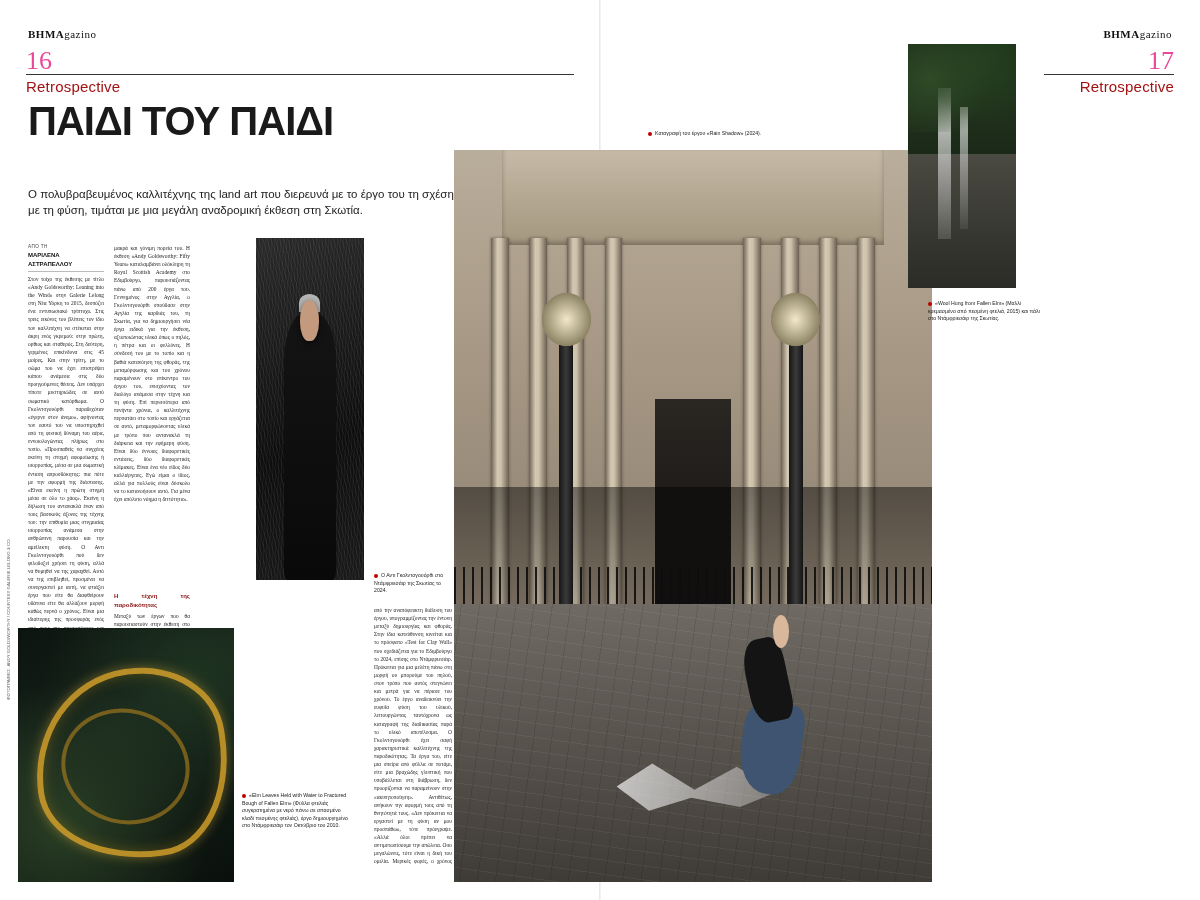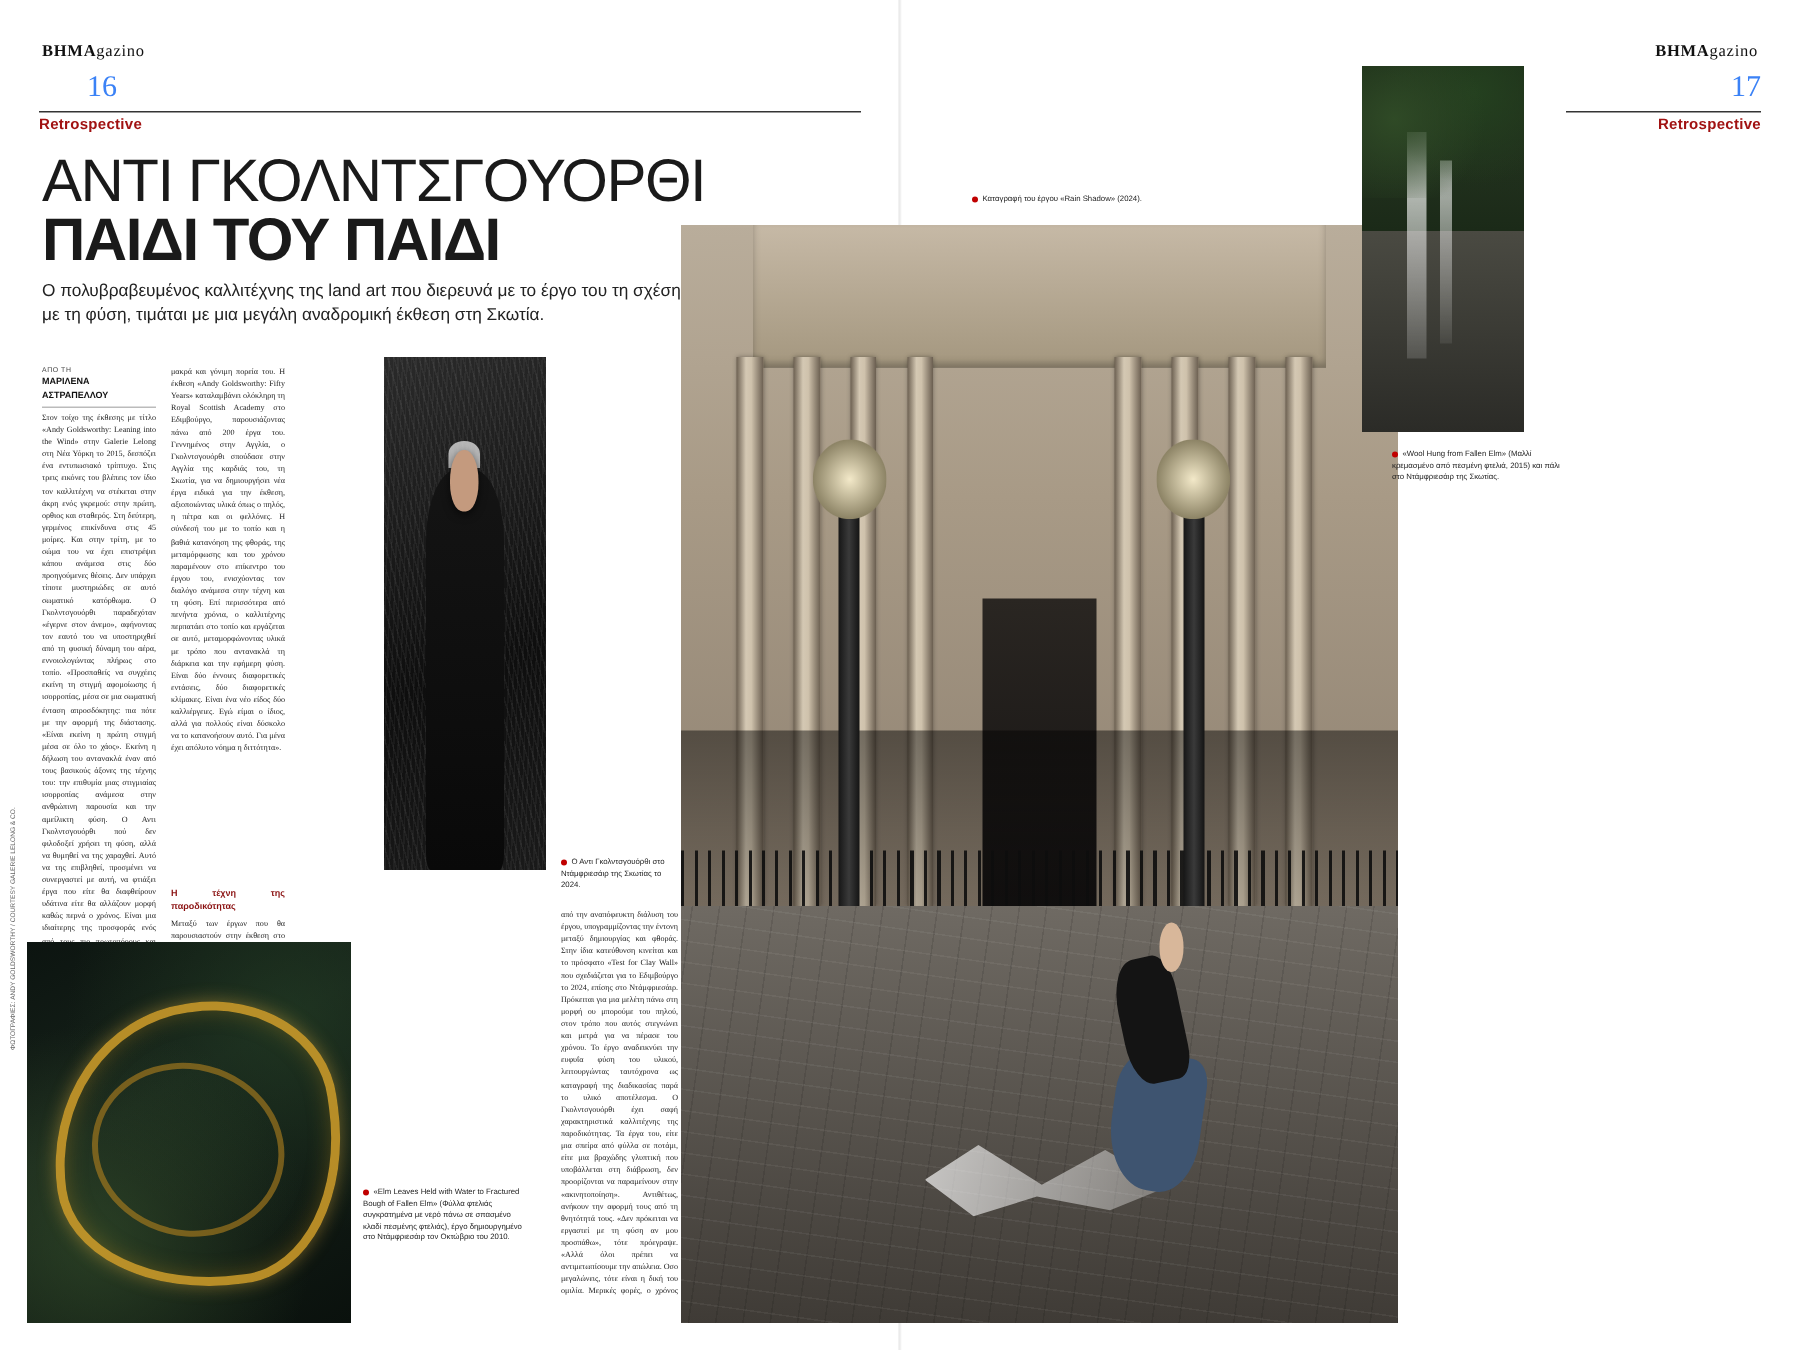--- a/index.html
+++ b/index.html
@@ -26,27 +26,27 @@
     position:absolute;font-family:"Liberation Serif",serif;
     font-size:11px;letter-spacing:.5px;color:#111;
   }
   .masthead b{font-weight:700;}
   .masthead .light{font-weight:400;}
   .mh-left{left:28px;top:28px;}
   .mh-right{right:28px;top:28px;}
 
   .folio{
     position:absolute;font-family:"Liberation Serif",serif;
-    color:#3b82f6;font-size:20px;font-weight:400;line-height:1;margin-left:32px;
+    color:#ec4899;font-size:26px;font-weight:400;line-height:1;
   }
   .folio-left{left:26px;top:48px;}
   .folio-right{right:26px;top:48px;text-align:left;}
   .section-label{
     position:absolute;font-family:"Liberation Sans",sans-serif;
-    color:#a11212;font-size:10px;font-weight:700;letter-spacing:.2px;
+    color:#a11212;font-size:15px;font-weight:400;letter-spacing:.2px;
   }
   .sec-left{left:26px;top:78px;}
   .sec-right{right:26px;top:78px;}
   .rule{
     position:absolute;height:1px;background:#111;opacity:.85;
   }
 
   
   .headline{
     position:absolute;left:28px;top:102px;width:540px;
@@ -281,21 +281,20 @@
 
     <div class="masthead mh-left">
       <b>BHMA</b><span class="light">gazino</span>
     </div>
 
     <div class="folio folio-left">16</div>
     <div class="section-label sec-left">Retrospective</div>
     <div class="rule" style="left:26px;top:74px;width:548px;"></div>
 
     <div class="headline">
-      <span class="l1">ΑΝΤΙ ΓΚΟΛΝΤΣΓΟΥΟΡΘΙ</span>
       <span class="l2">ΠΑΙΔΙ ΤΟΥ ΠΑΙΔΙ</span>
     </div>
 
     <div class="standfirst">Ο πολυβραβευμένος καλλιτέχνης της land art που διερευνά με το έργο του τη σχέση μας με τη φύση, τιμάται με μια μεγάλη αναδρομική έκθεση στη Σκωτία.</div>
 
     <div class="col" style="left:28px;top:244px;width:76px;height:620px;">
       <span class="byline-lab">ΑΠΟ ΤΗ</span>
       <span class="byline-name">ΜΑΡΙΛΕΝΑ ΑΣΤΡΑΠΕΛΛΟΥ</span>
       <span>Στον τοίχο της έκθεσης με τίτλο «Andy Goldsworthy: Leaning into the Wind» στην Galerie Lelong στη Νέα Υόρκη το 2015, δεσπόζει ένα εντυπωσιακό τρίπτυχο. Στις τρεις εικόνες του βλέπεις τον ίδιο τον καλλιτέχνη να στέκεται στην άκρη ενός γκρεμού: στην πρώτη, ορθιος και σταθερός. Στη δεύτερη, γερμένος επικίνδυνα στις 45 μοίρες. Και στην τρίτη, με το σώμα του να έχει επιστρέψει κάπου ανάμεσα στις δύο προηγούμενες θέσεις. Δεν υπάρχει τίποτε μυστηριώδες σε αυτό σωματικό κατόρθωμα. Ο Γκολντσγουόρθι παραδεχόταν «έγερνε στον άνεμο», αφήνοντας τον εαυτό του να υποστηριχθεί από τη φυσική δύναμη του αέρα, εννοιολογώντας πλήρως στο τοπίο. «Προσπαθείς να συγχέεις εκείνη τη στιγμή αφομοίωσης ή ισορροπίας, μέσα σε μια σωματική ένταση απροσδόκητης: πια πότε με την αφορμή της διάστασης. «Είναι εκείνη η πρώτη στιγμή μέσα σε όλο το χάος». Εκείνη η δήλωση του αντανακλά έναν από τους βασικούς άξονες της τέχνης του: την επιθυμία μιας στιγμιαίας ισορροπίας ανάμεσα στην ανθρώπινη παρουσία και την αμείλικτη φύση. Ο Αντι Γκολντσγουόρθι πού δεν φιλοδοξεί χρήσει τη φύση, αλλά να θυμηθεί να της χαραχθεί. Αυτό να της επιβληθεί, προσμένει να συνεργαστεί με αυτή, να φτιάξει έργα που είτε θα διαφθείρουν υδάτινα είτε θα αλλάζουν μορφή καθώς περνά ο χρόνος. Είναι μια ιδιαίτερης της προσφοράς ενός από τους πιο πρωτοπόρους και σημαντικούς καλλιτέχνες της σύγχρονης εποχής, οποίος τιμάται από το καλοκαίρι με μια αναδρομική έκθεση για τη</span>
     </div>

